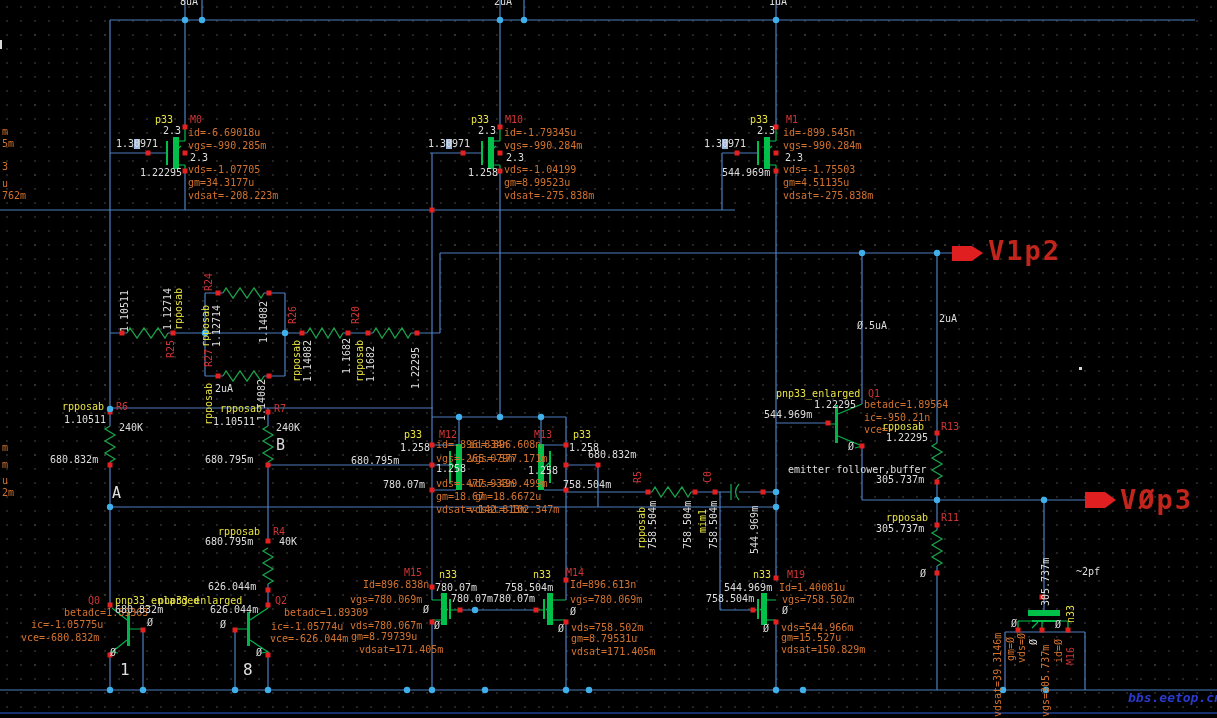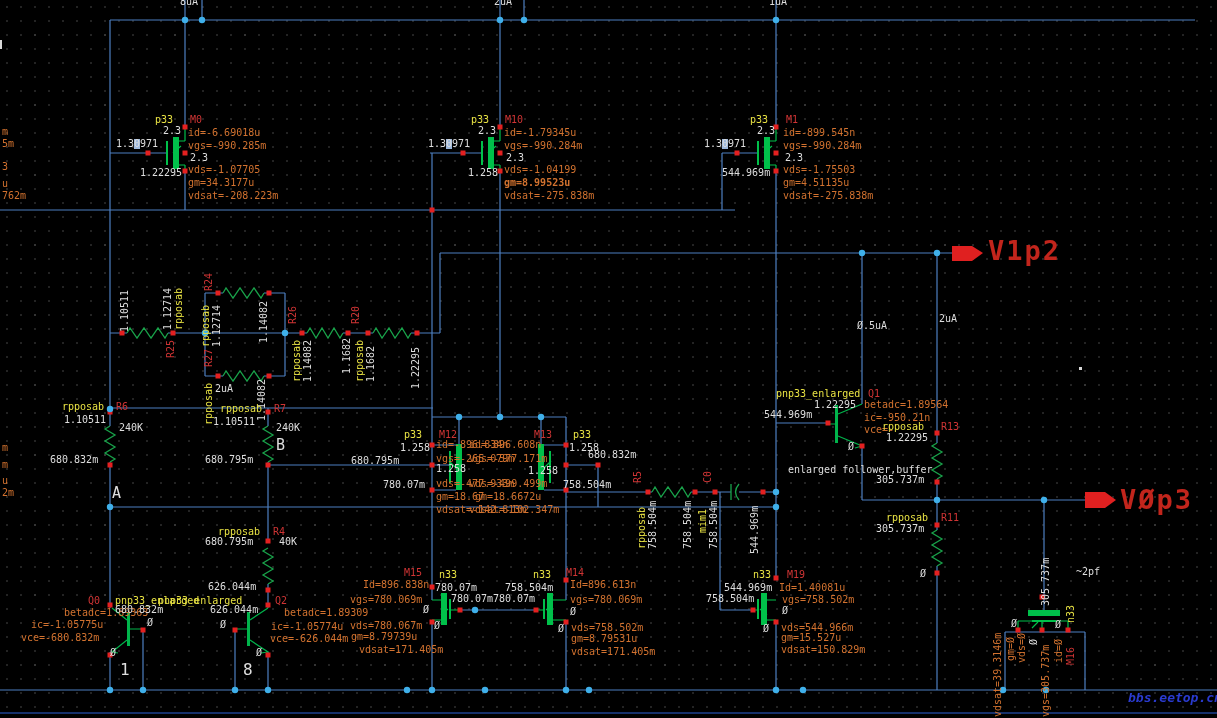--- a/index.html
+++ b/index.html
@@ -284,21 +284,21 @@
       <span class="lb c-a" style="left: 188px; top: 191px;">vdsat=-208.223m</span>
       <span class="lb c-y" style="left: 471px; top: 115px;">p33</span>
       <span class="lb c-r" style="left: 505px; top: 115px;">M10</span>
       <span class="lb c-n" style="left: 478px; top: 126px;">2.3</span>
       <span class="lb c-a" style="left: 504px; top: 128px;">id=-1.79345u</span>
       <span class="lb c-n" style="left: 428px; top: 139px;">1.30971</span>
       <span class="lb c-a" style="left: 504px; top: 141px;">vgs=-990.284m</span>
       <span class="lb c-n" style="left: 506px; top: 153px;">2.3</span>
       <span class="lb c-n" style="left: 468px; top: 168px;">1.258</span>
       <span class="lb c-a" style="left: 504px; top: 165px;">vds=-1.04199</span>
-      <span class="lb c-a" style="left: 504px; top: 178px; font-weight: bold;">gm=8.99523u</span>
+      <span class="lb c-a" style="left: 504px; top: 178px;">gm=8.99523u</span>
       <span class="lb c-a" style="left: 504px; top: 191px;">vdsat=-275.838m</span>
       <span class="lb c-y" style="left: 750px; top: 115px;">p33</span>
       <span class="lb c-r" style="left: 786px; top: 115px;">M1</span>
       <span class="lb c-n" style="left: 757px; top: 126px;">2.3</span>
       <span class="lb c-a" style="left: 783px; top: 128px;">id=-899.545n</span>
       <span class="lb c-n" style="left: 704px; top: 139px;">1.30971</span>
       <span class="lb c-a" style="left: 783px; top: 141px;">vgs=-990.284m</span>
       <span class="lb c-n" style="left: 785px; top: 153px;">2.3</span>
       <span class="lb c-n" style="left: 722px; top: 168px;">544.969m</span>
       <span class="lb c-a" style="left: 783px; top: 165px;">vds=-1.75503</span>
@@ -415,21 +415,21 @@
       <span class="lb c-n" style="left: 588px; top: 450px;">680.832m</span>
       <span class="lb c-n" style="left: 563px; top: 480px;">758.504m</span>
       <span class="lb c-r rot" style="left: 633px; top: 483px;">R5</span>
       <span class="lb c-y rot" style="left: 637px; top: 549px;">rpposab</span>
       <span class="lb c-n rot" style="left: 648px; top: 549px;">758.504m</span>
       <span class="lb c-n rot" style="left: 683px; top: 549px;">758.504m</span>
       <span class="lb c-r rot" style="left: 703px; top: 483px;">C0</span>
       <span class="lb c-y rot" style="left: 698px; top: 533px;">mim1</span>
       <span class="lb c-n rot" style="left: 709px; top: 549px;">758.504m</span>
       <span class="lb c-n rot" style="left: 750px; top: 554px;">544.969m</span>
-      <span class="lb c-n" style="left: 788px; top: 465px;">enlarged follower,buffer</span>
+      <span class="lb c-n" style="left: 788px; top: 465px;">emitter follower,buffer</span>
       <span class="lb c-n" style="left: 857px; top: 321px;">Ø.5uA</span>
       <span class="lb c-n" style="left: 939px; top: 314px;">2uA</span>
       <span class="lb c-y" style="left: 776px; top: 389px;">pnp33_enlarged</span>
       <span class="lb c-r" style="left: 868px; top: 389px;">Q1</span>
       <span class="lb c-n" style="left: 814px; top: 400px;">1.22295</span>
       <span class="lb c-a" style="left: 864px; top: 400px;">betadc=1.89564</span>
       <span class="lb c-n" style="left: 764px; top: 410px;">544.969m</span>
       <span class="lb c-a" style="left: 864px; top: 413px;">ic=-950.21n</span>
       <span class="lb c-a" style="left: 864px; top: 425px;">vce=-</span>
       <span class="lb c-y" style="left: 882px; top: 422px;">rpposab</span>

